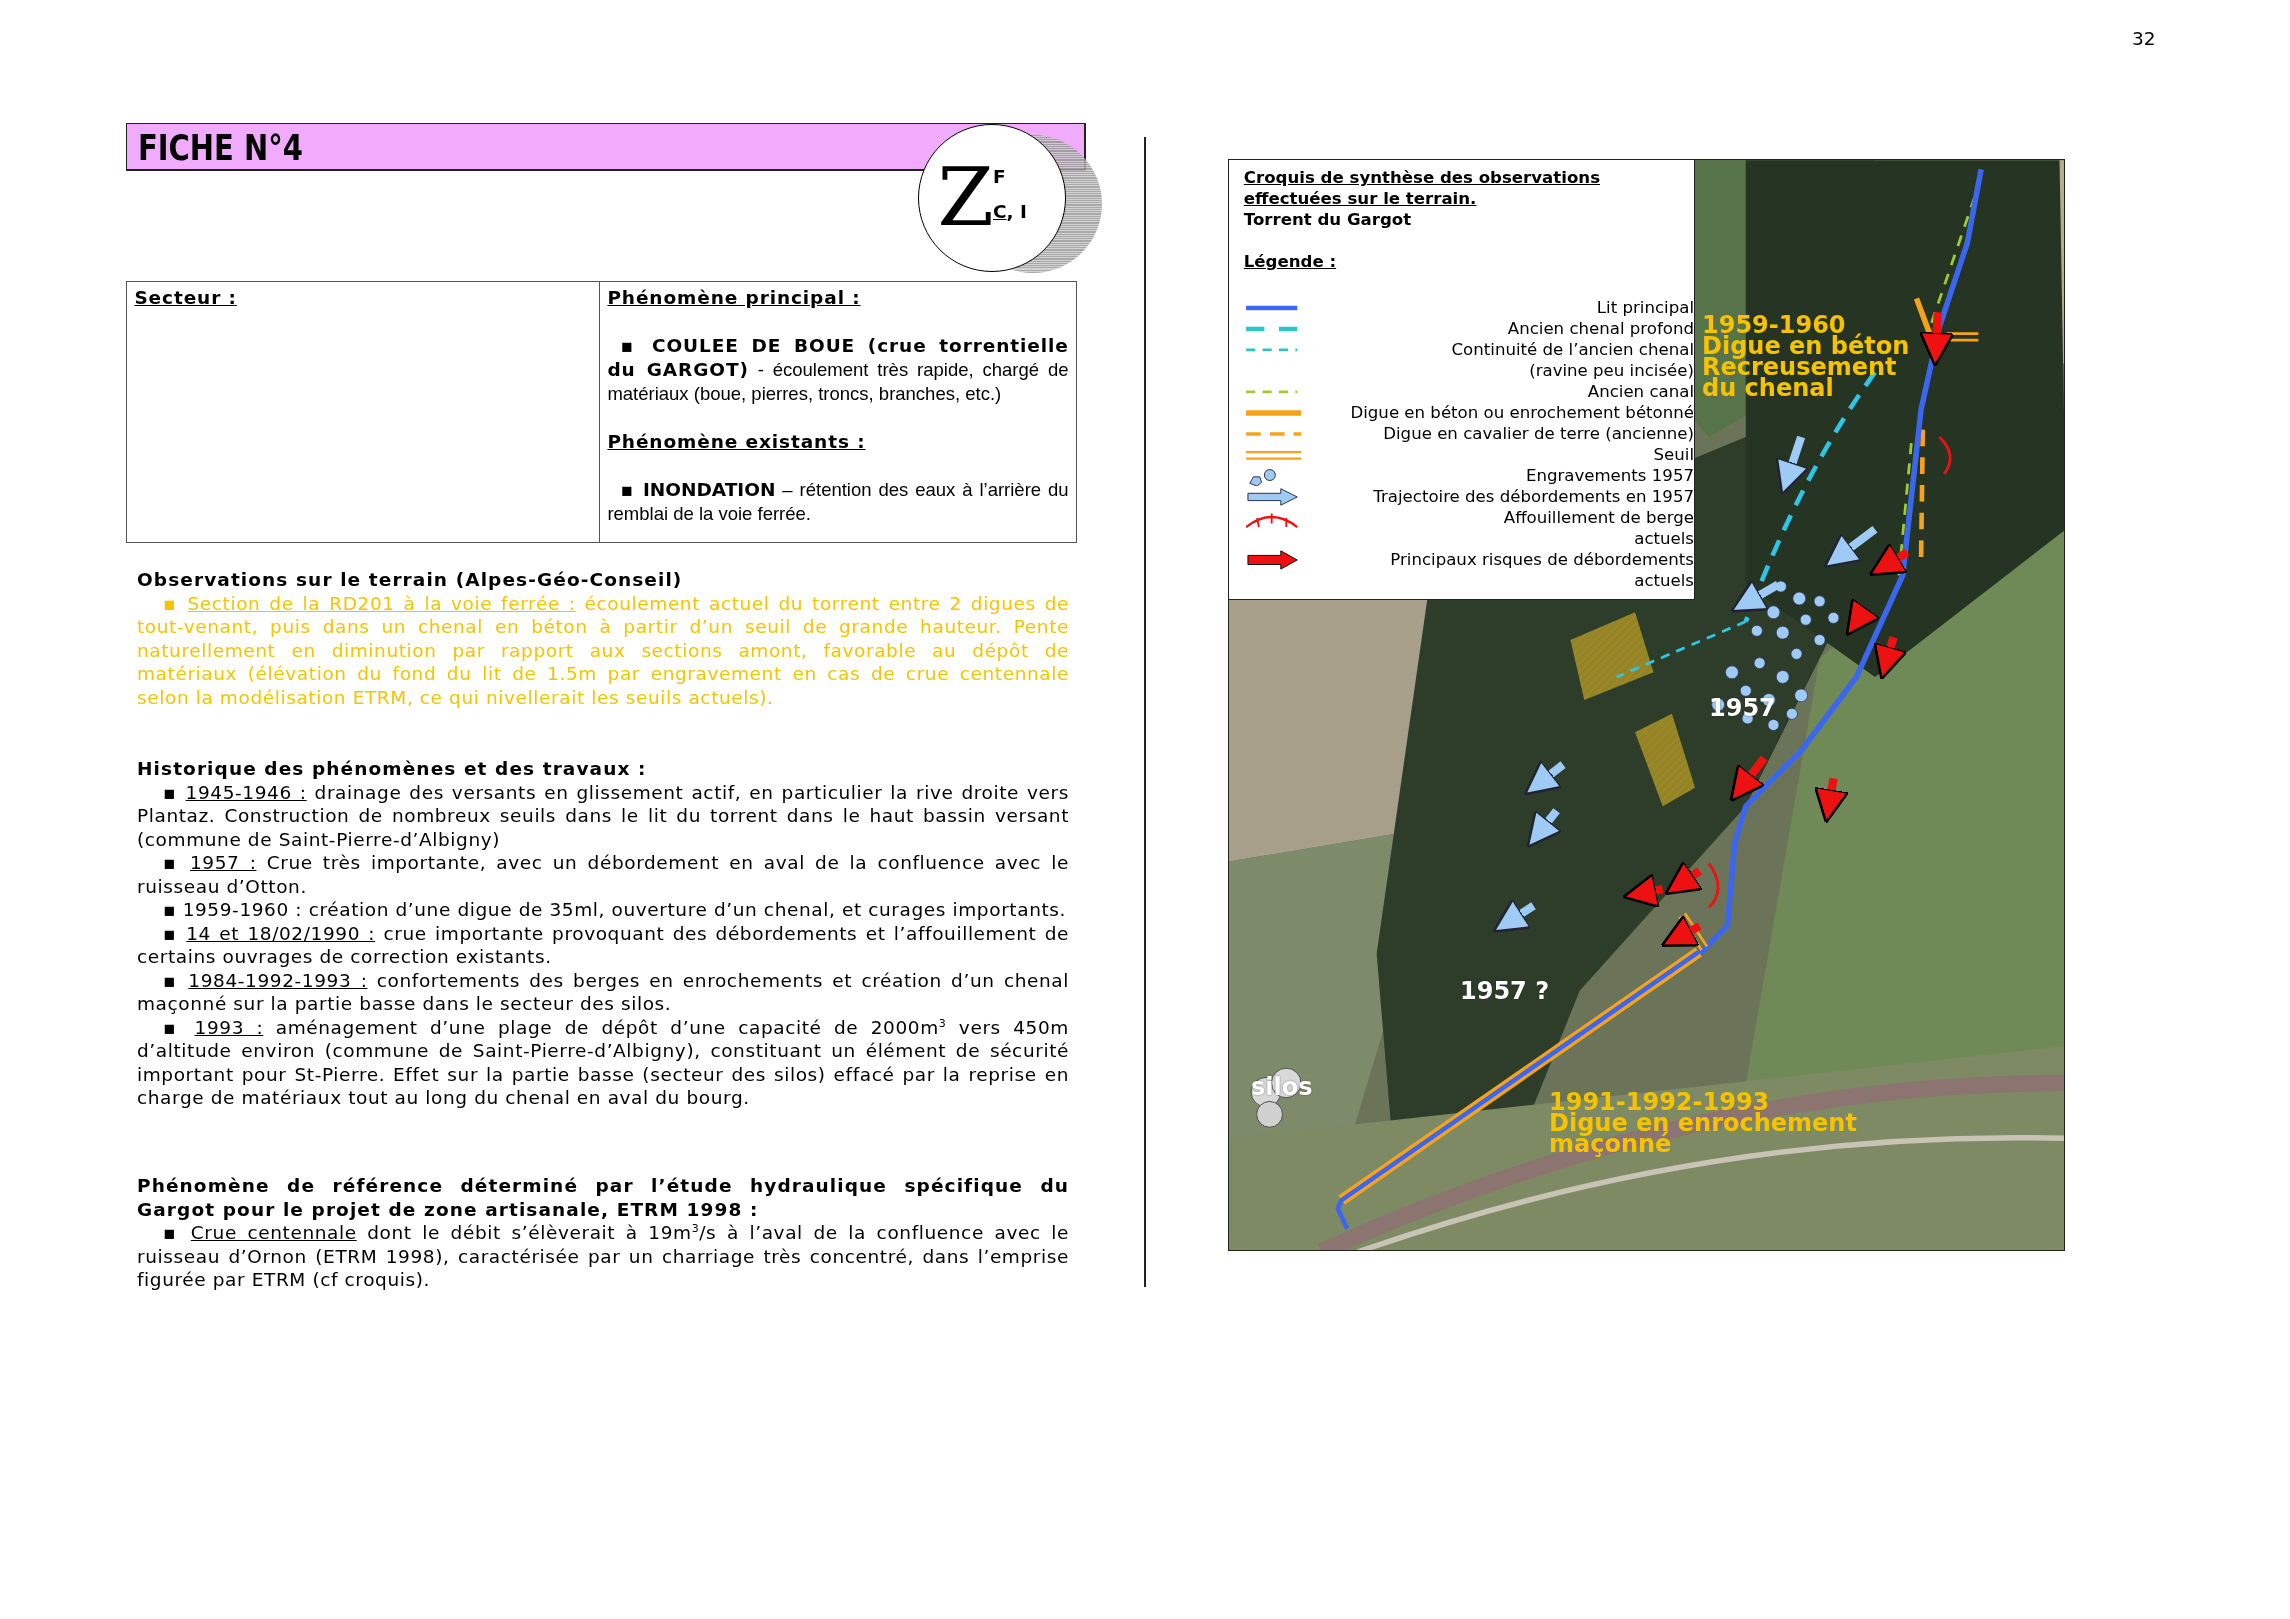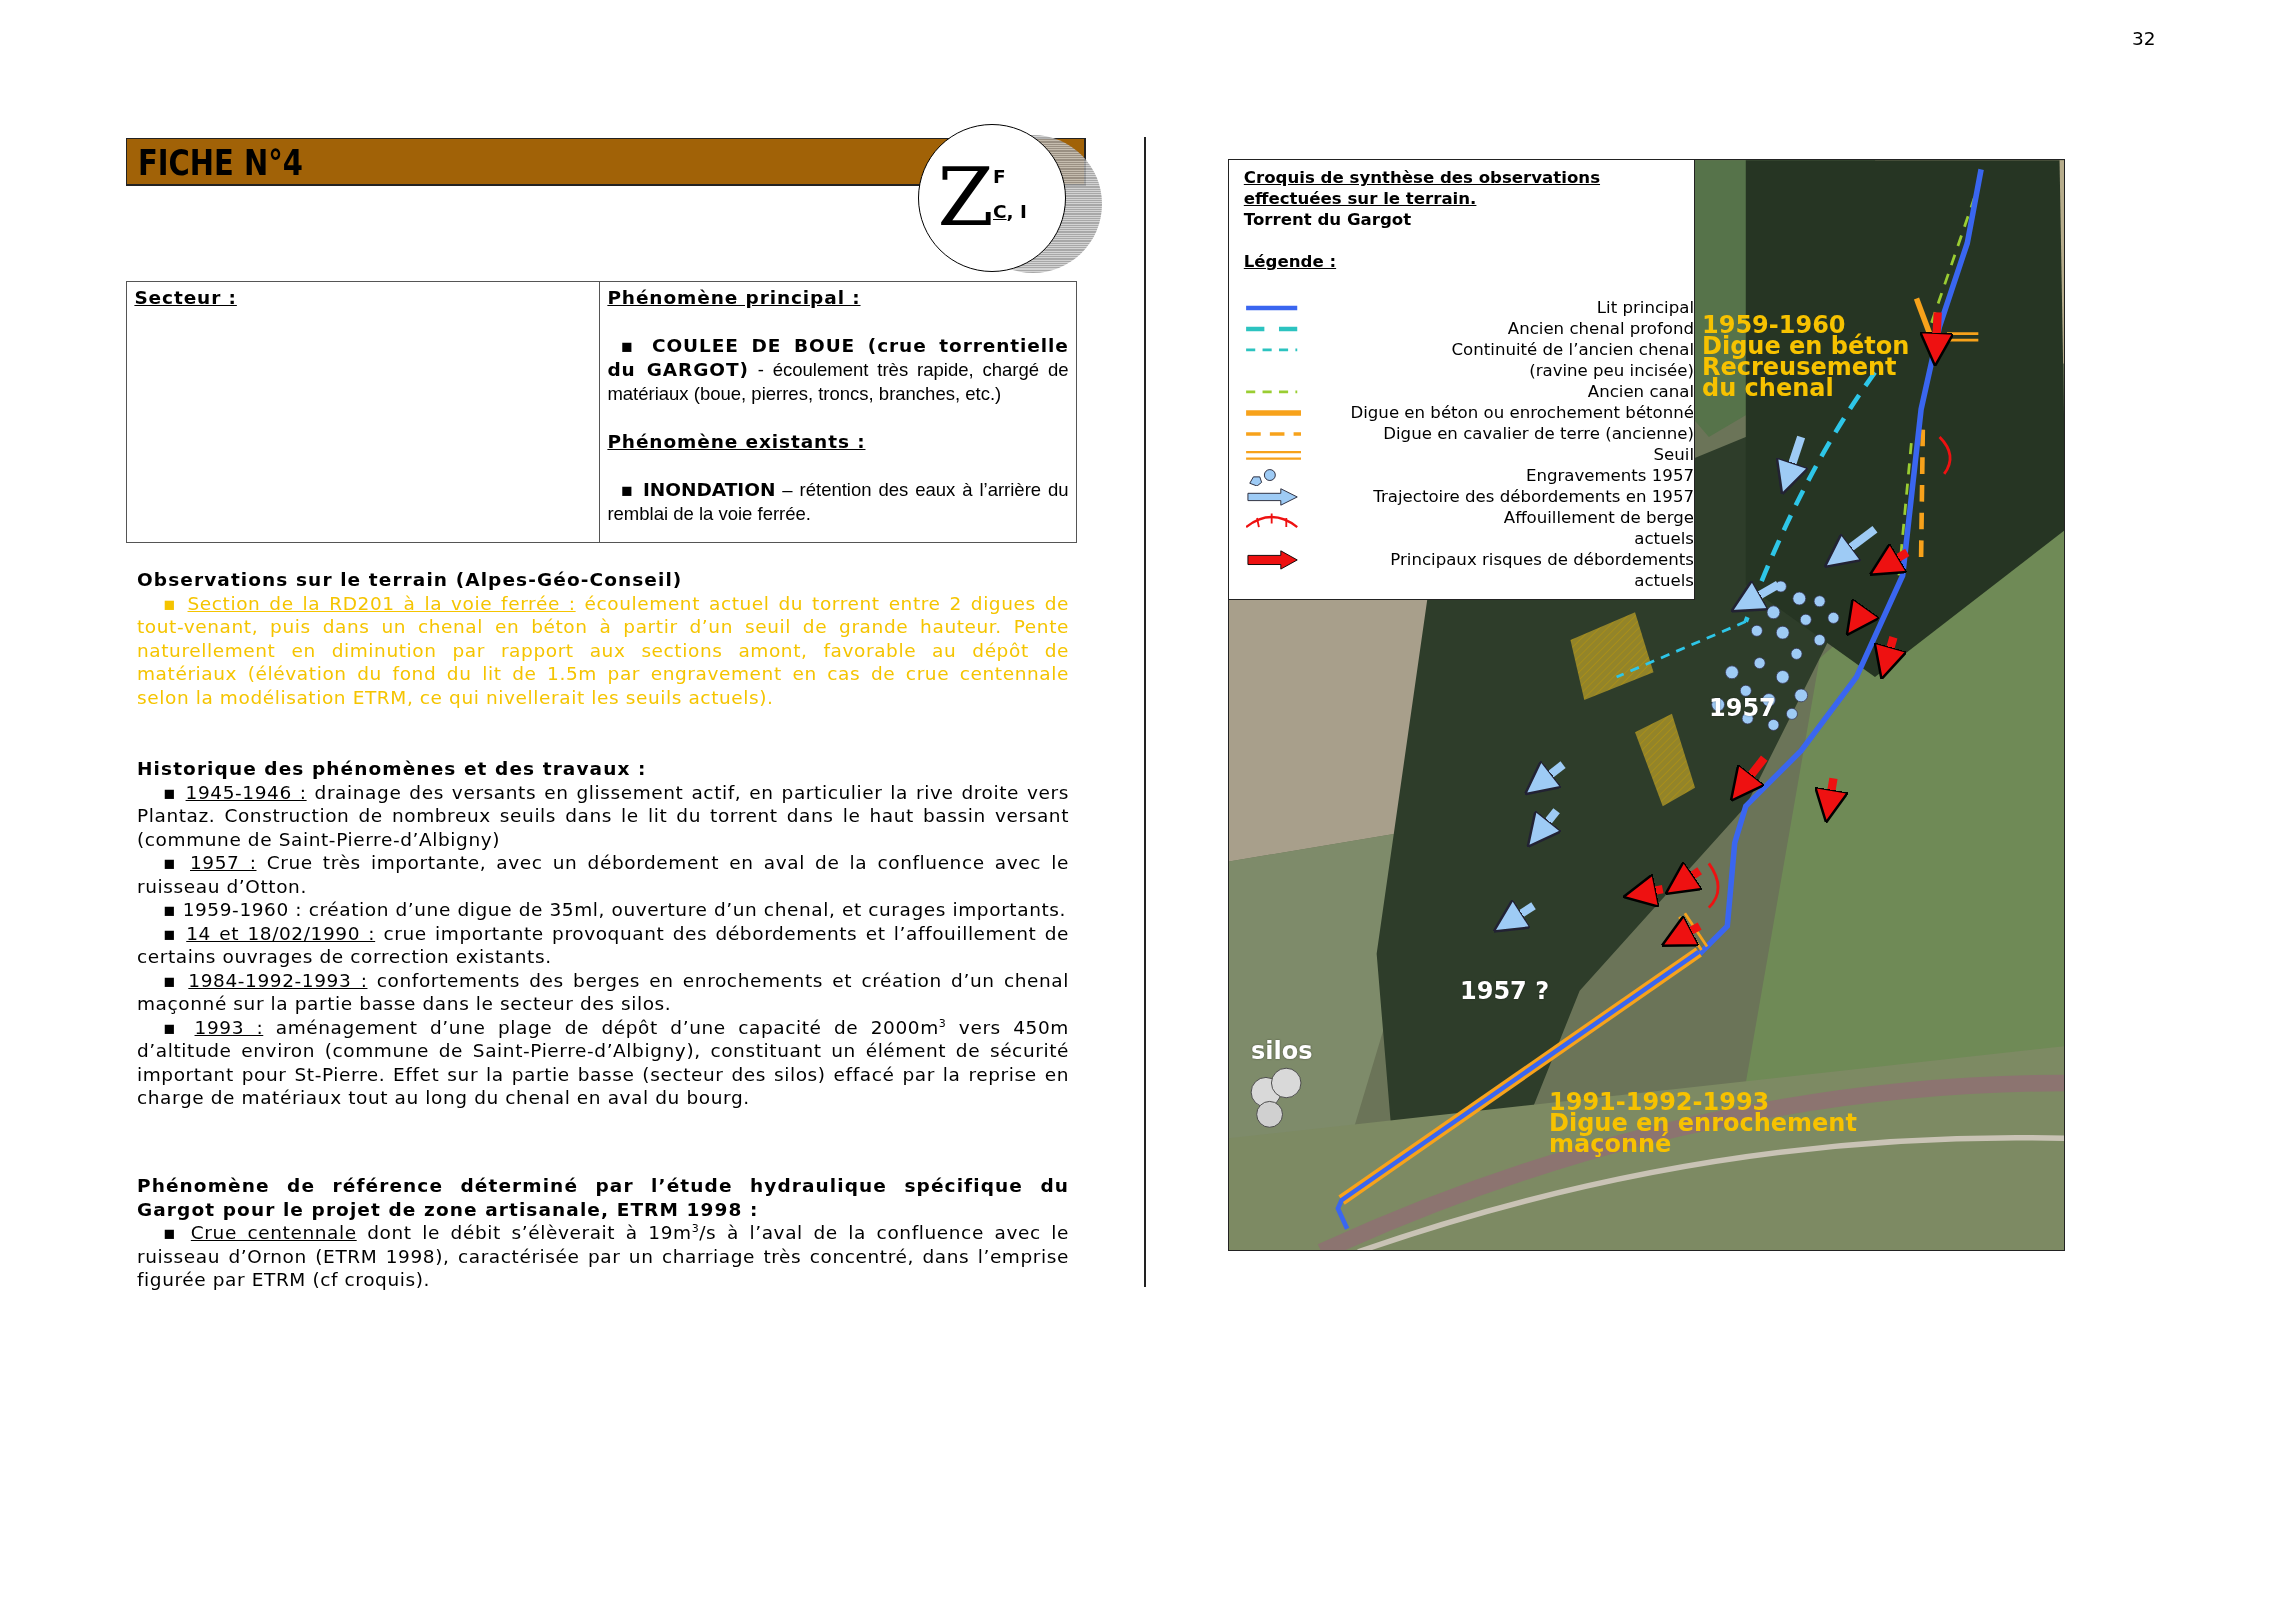--- a/index.html
+++ b/index.html
@@ -1,20 +1,20 @@
 <!DOCTYPE html>
 <html style="font-size:14.8px"><head>
 <meta charset="utf-8">
 <style>
   html, body { margin: 0; padding: 0; background: #ffffff; }
   body { width: 2291px; height: 1620px; position: relative; overflow: hidden; font-family: "DejaVu Sans", sans-serif; color: #000; }
   .page-number { position: absolute; left: 2132px; top: 28px; font-size: 18.5px; font-family: "DejaVu Sans", sans-serif; }
 
   
-  .title-bar { position: absolute; left: 126px; top: 138px; width: 960px; height: 48px; background: #a16207; border: 1.8px solid #222; border-right-width: 2.8px; border-bottom-width: 2.8px; box-sizing: border-box; }
+  .title-bar { position: absolute; left: 126px; top: 123px; width: 960px; height: 48px; background: #f0abfc; border: 1.8px solid #222; border-right-width: 2.8px; border-bottom-width: 2.8px; box-sizing: border-box; }
   .title-text { position: absolute; left: 11px; top: 3.7px; font-size: 35px; font-weight: bold; font-family: "DejaVu Sans Condensed", "DejaVu Sans", sans-serif; letter-spacing: 0px; transform: scaleX(0.92); transform-origin: left; }
 
   
   .zone-shadow { position: absolute; left: 964px; top: 135px; width: 138px; height: 138px; border-radius: 50%;
     background: repeating-linear-gradient(0deg, #999 0 0.9px, #ccc 0.9px 1.8px), #bbb; opacity: 0.85; }
   .zone-circle { position: absolute; left: 918px; top: 124px; width: 148px; height: 148px; border-radius: 50%; background: #fff; border: 1.8px solid #000; box-sizing: border-box; }
   .zone-z { position: absolute; left: 18.5px; top: 26px; font-family: "DejaVu Serif", "Liberation Serif", serif; font-size: 81px; line-height: 92px; }
   .zone-f { position: absolute; left: 74px; top: 41px; font-size: 18.5px; font-weight: bold; }
   .zone-ci { position: absolute; left: 74px; top: 76px; font-size: 18.5px; font-weight: bold; }
   .zone-ci .u { text-decoration: underline; }
@@ -212,21 +212,21 @@
   </svg>
 
   <div class="map-label ml-yellow" style="left:473px; top:115px;">
     <div>1959-1960</div>
     <div>Digue en béton</div>
     <div>Recreusement</div>
     <div>du chenal</div>
   </div>
   <div class="map-label ml-white ml-shadow" style="left:480px; top:498px;">1957</div>
   <div class="map-label ml-white ml-shadow" style="left:231px; top:781px;">1957 ?</div>
-  <div class="map-label ml-white ml-shadow" style="left:22px; top:841px;">silos</div>
+  <div class="map-label ml-white ml-shadow" style="left:22px; top:877px;">silos</div>
   <div class="map-label ml-yellow" style="left:320px; top:892px;">
     <div>1991-1992-1993</div>
     <div>Digue en enrochement</div>
     <div>maçonné</div>
   </div>
 </div>
 
 <div class="legend">
   <div class="legend-title">
     <div class="u">Croquis de synthèse des observations</div>

